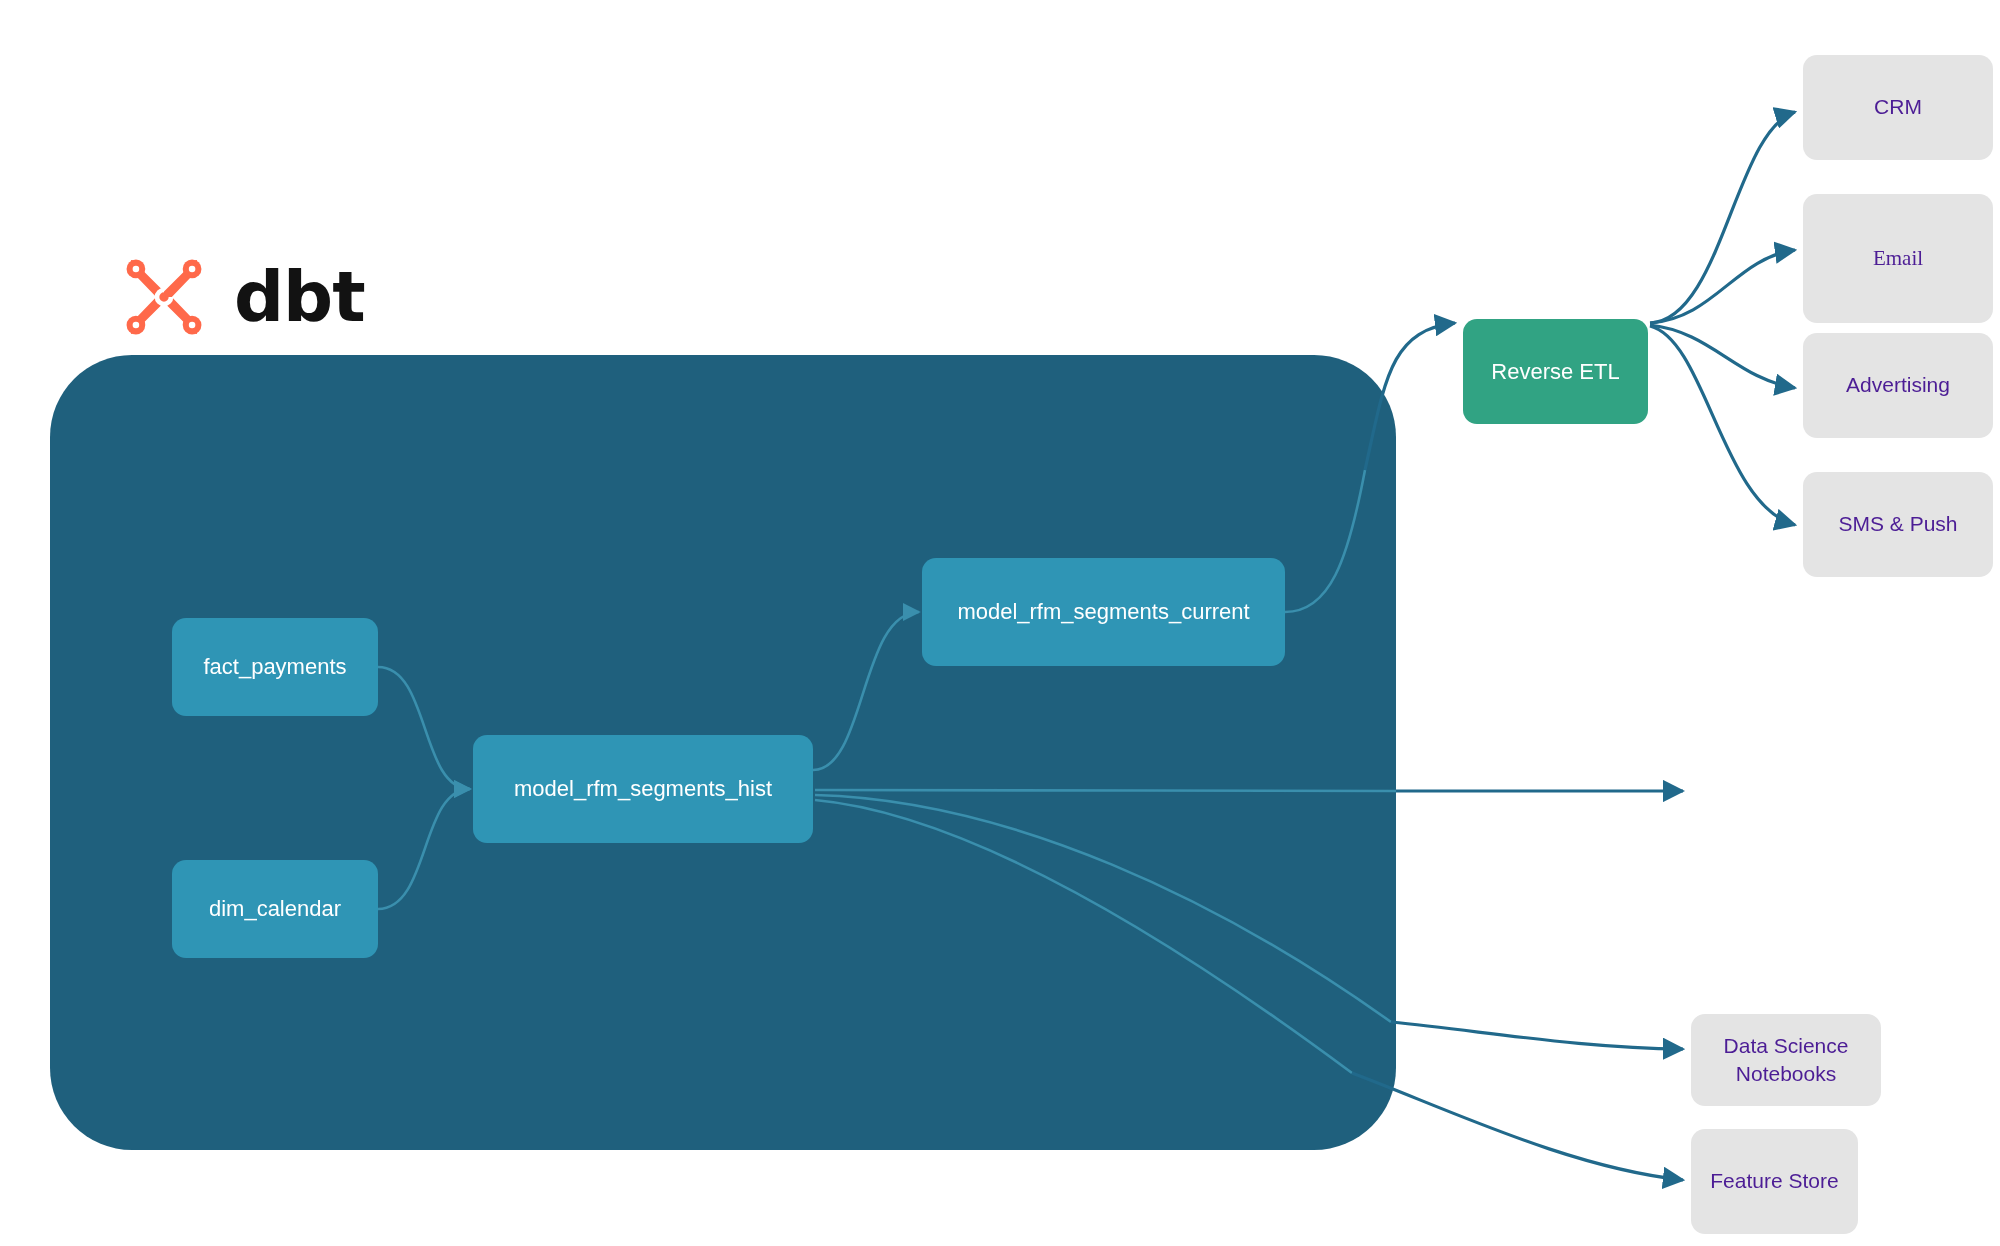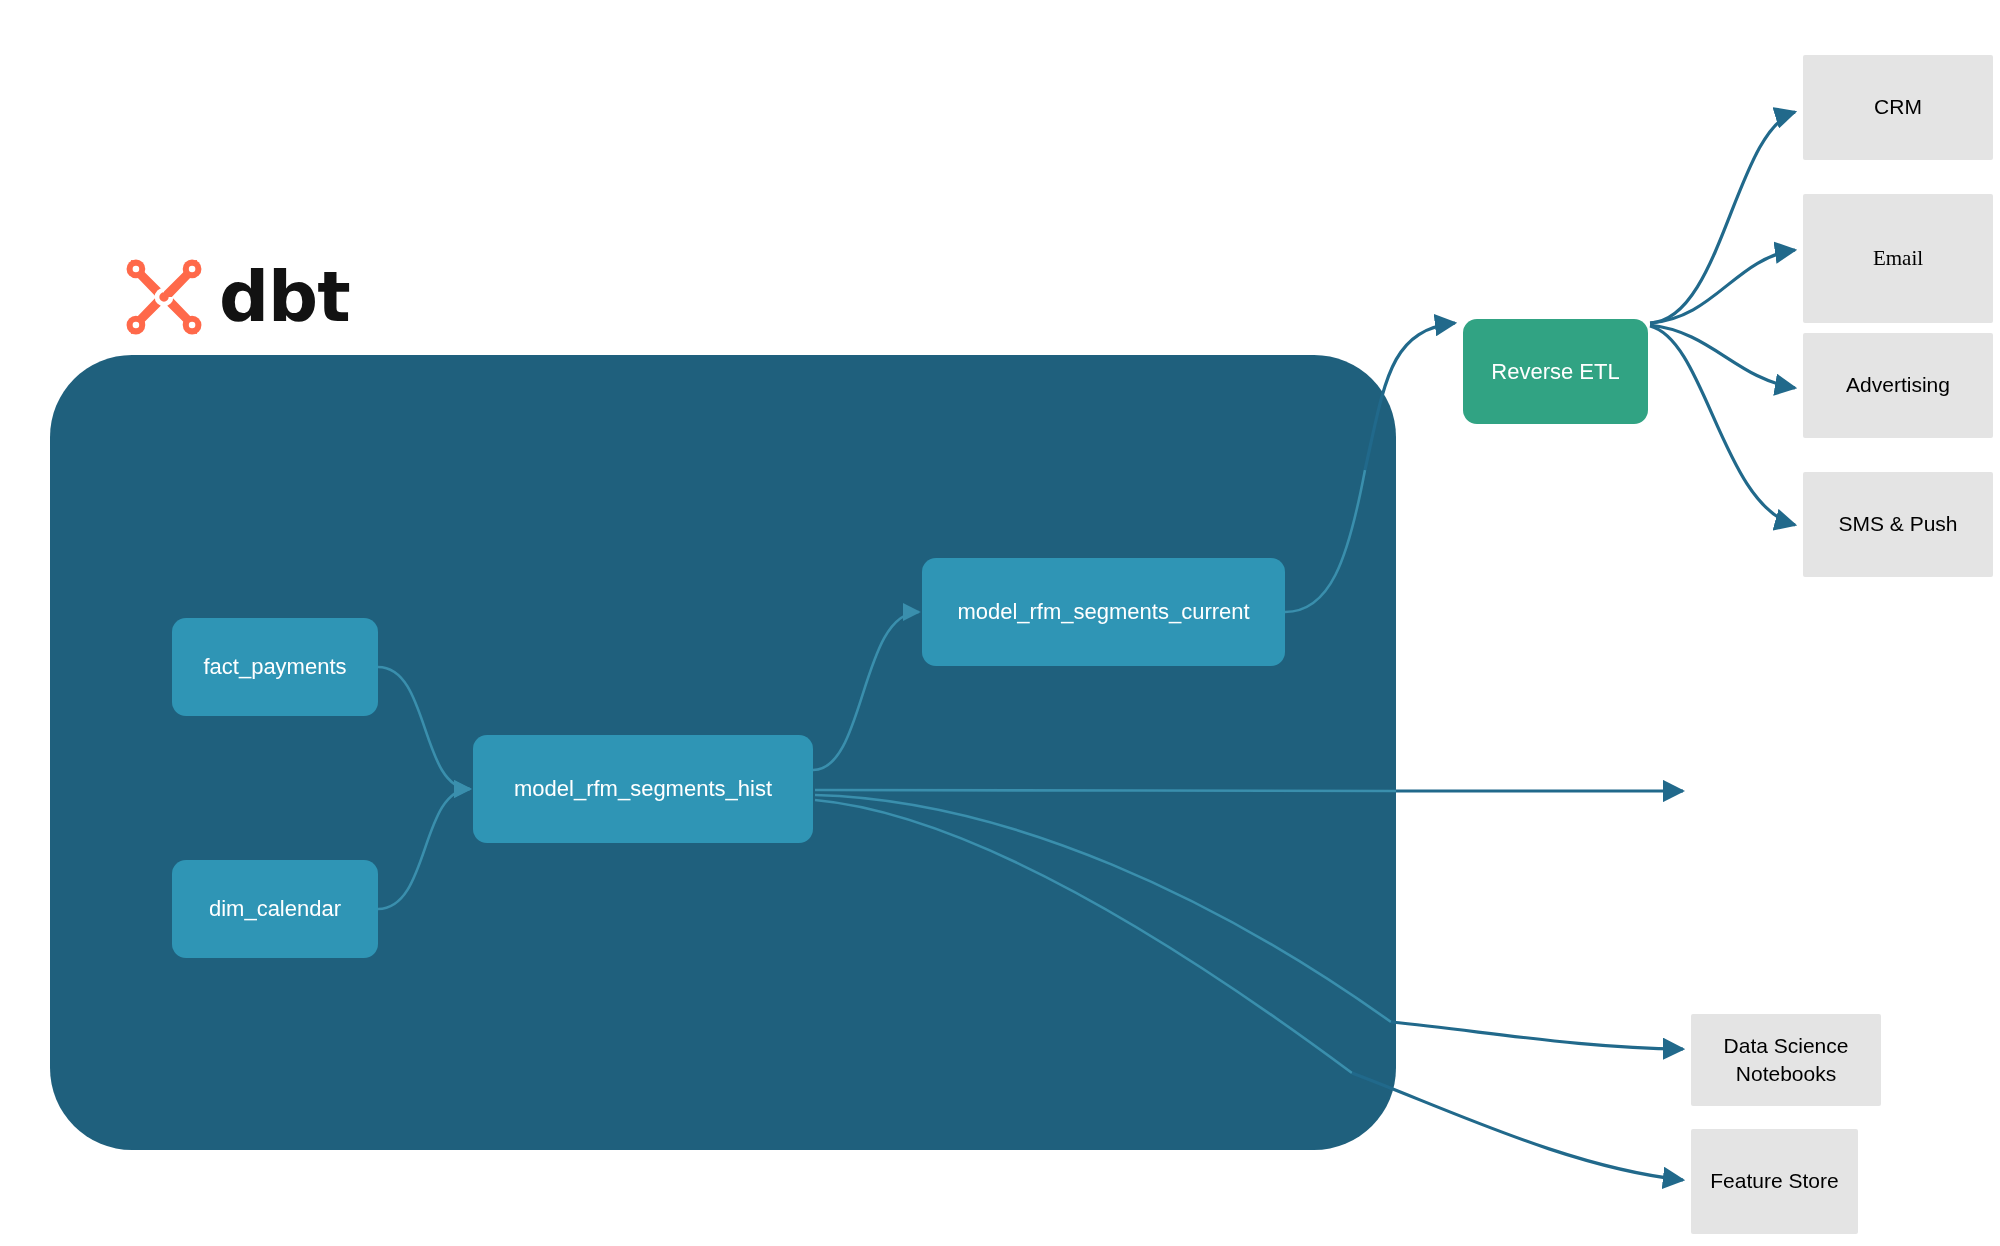--- a/index.html
+++ b/index.html
@@ -18,21 +18,21 @@
     overflow: hidden;
   }
 
   
   #dbt-logo {
     position: absolute;
     left: 125px;
     top: 258px;
     display: flex;
     align-items: center;
-    gap: 16px;
+    gap: 31px;
     text-align: center;
   }
   #dbt-logo .mark {
     width: 78px;
     height: 78px;
     display: block;
   }
   #dbt-logo .wordmark {
     font-size: 70px;
     font-weight: 700;
@@ -87,22 +87,22 @@
     align-items: center;
     justify-content: center;
     text-align: center;
     margin-top: 48px;
   }
 
   
   .dest-node {
     position: absolute;
     background: #E4E4E4;
-    border-radius: 2px;
-    color: #000000;
+    border-radius: 14px;
+    color: #4c1d95;
     font-size: 21px;
     display: flex;
     align-items: center;
     justify-content: center;
     text-align: center;
     line-height: 1.35;
     padding: 0 6px;
     box-sizing: border-box;
   }
   #dest-crm        { left: 1803px; top: 55px;   width: 190px; height: 105px; }

